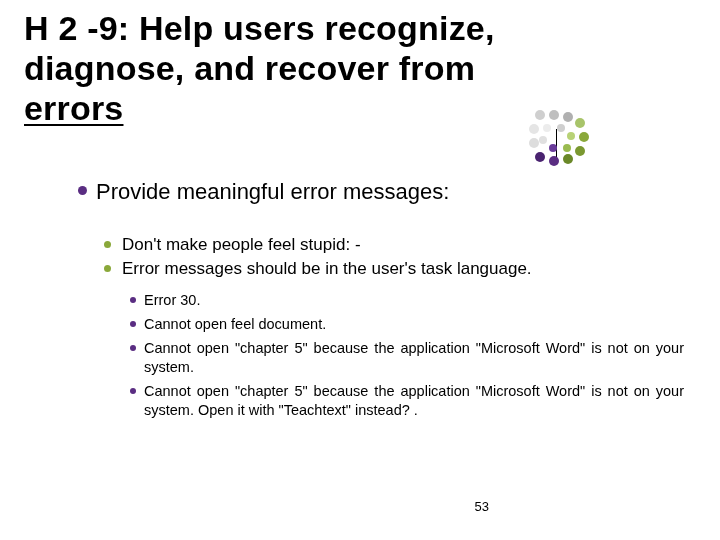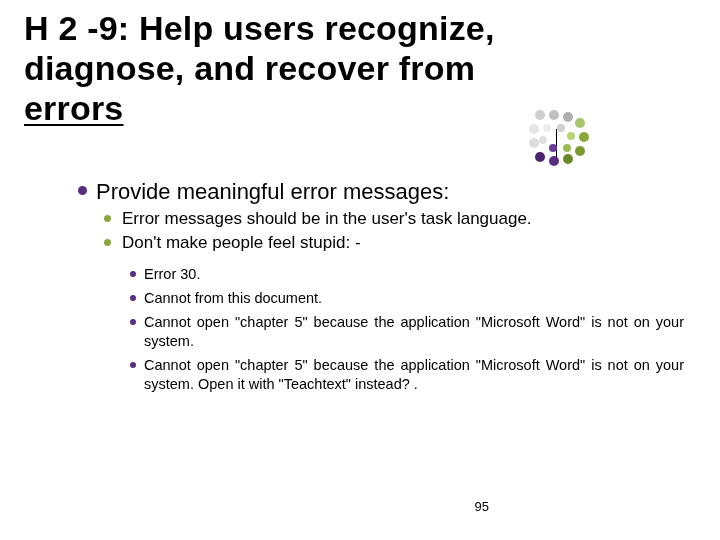--- a/index.html
+++ b/index.html
@@ -56,21 +56,21 @@
   }
   .body {
     position: absolute;
     left: 96px;
     top: 178px;
     width: 588px;
   }
   .l1 {
     font-size: 22px;
     line-height: 1.25;
-    margin-bottom: 2px;
+    margin-bottom: 28px;
     position: relative;
   }
   .l1::before {
     content: "";
     position: absolute;
     left: -18px;
     top: 8px;
     width: 9px;
     height: 9px;
     background: #5a2d82;
@@ -148,26 +148,26 @@
       <span style="left: 38px; top: 22px; width: 8px; height: 8px; background: rgb(184, 210, 118);"></span>
       <span style="left: 34px; top: 34px; width: 8px; height: 8px; background: rgb(154, 187, 80);"></span>
       <span style="left: 20px; top: 34px; width: 8px; height: 8px; background: rgb(106, 60, 154);"></span>
       <span style="left: 10px; top: 26px; width: 8px; height: 8px; background: rgb(224, 224, 224);"></span>
     </div>
 
   <div class="body">
     <div class="l1">Provide meaningful error messages:</div>
 
     <div class="l2-wrap" id="l2wrap">
+        <div class="l2">Don't make people feel stupid: -</div>
         <div class="l2">Error messages should be in the user's task language.</div>
-        <div class="l2">Don't make people feel stupid: -</div>
       </div>
 
     <div class="l3-wrap" id="l3wrap">
         <div class="l3">Error 30.</div>
-        <div class="l3">Cannot from this document.</div>
+        <div class="l3">Cannot open feel document.</div>
         <div class="l3">Cannot open "chapter 5" because the application "Microsoft Word" is not on your system.</div>
         <div class="l3">Cannot open "chapter 5" because the application "Microsoft Word" is not on your system. Open it with "Teachtext" instead? .</div>
       </div>
   </div>
 
-  <div class="pagenum">95</div>
+  <div class="pagenum">53</div>
 </div>
 
 </body></html>

